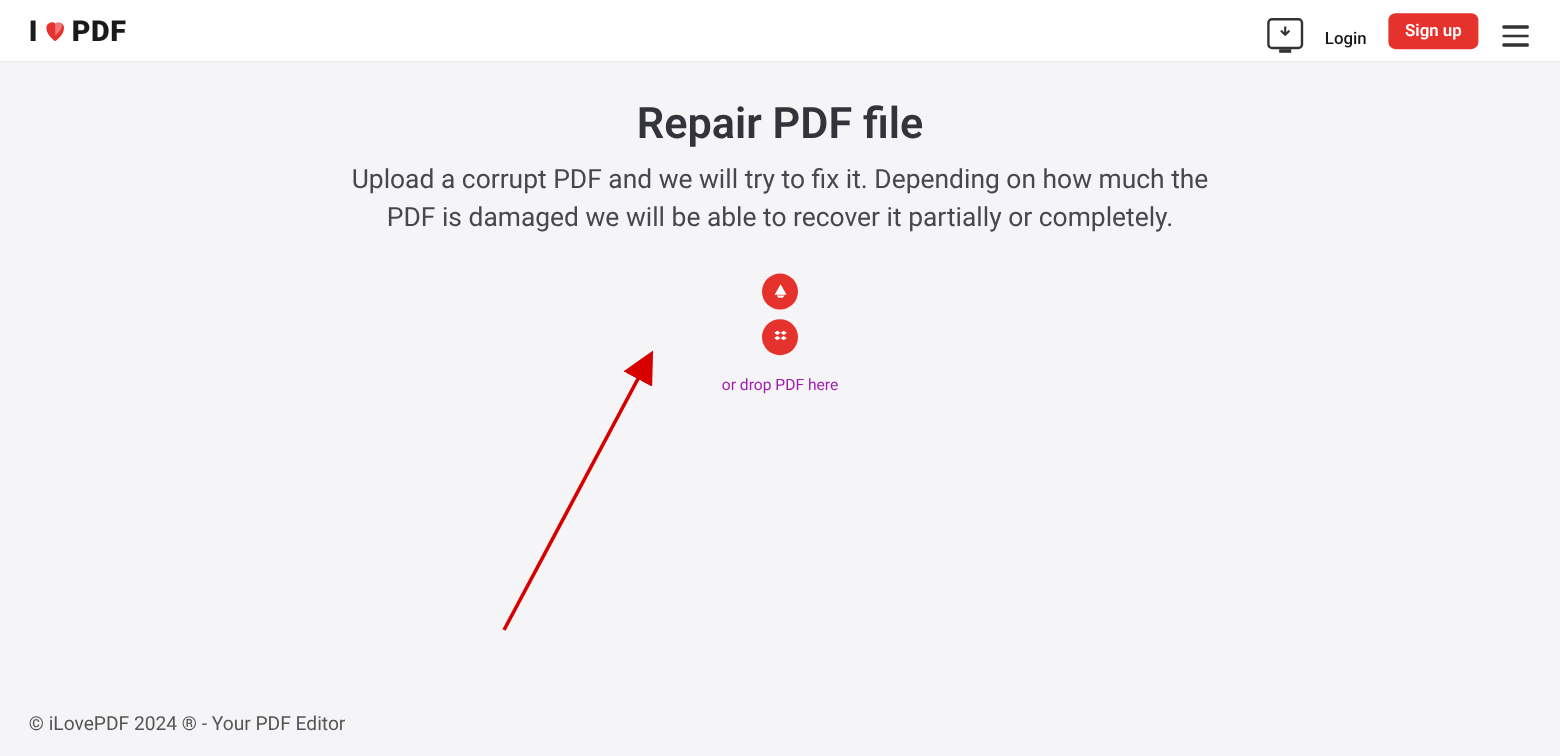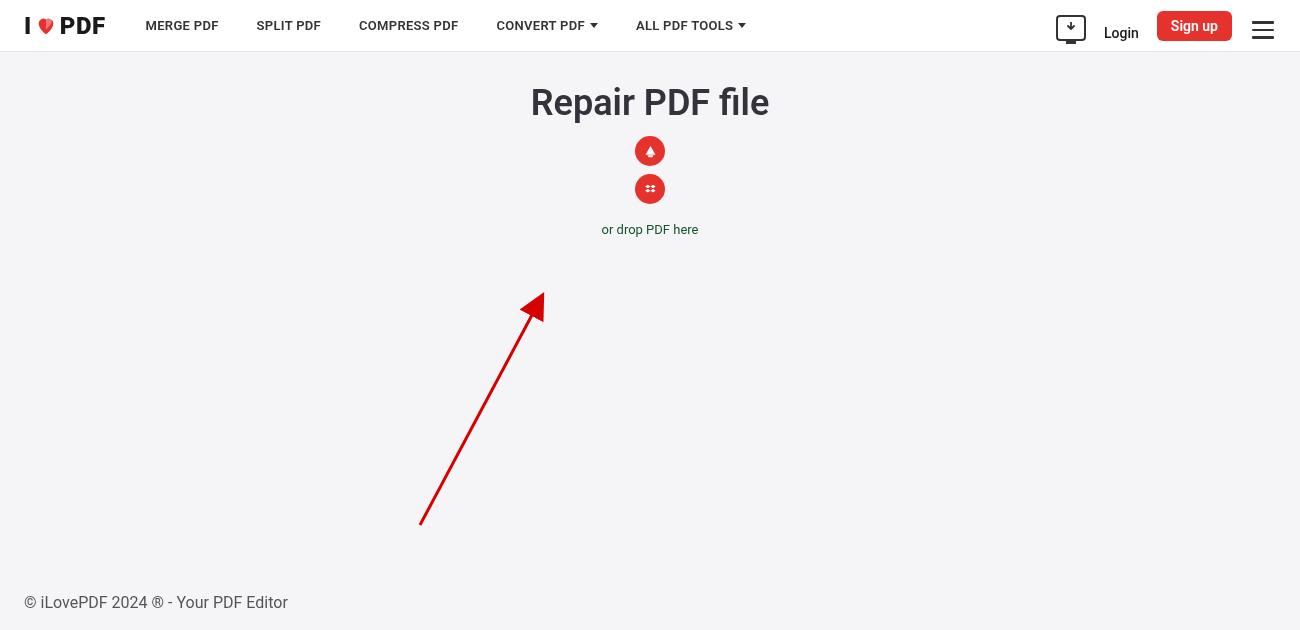--- a/index.html
+++ b/index.html
@@ -143,21 +143,21 @@
     .cloud-btn {
       width: 30px; height: 30px;
       border-radius: 50%;
       background: #e5322d;
       color: #fff;
       display: flex; align-items: center; justify-content: center;
       cursor: pointer;
     }
     .drop-hint {
       font-size: 13px;
-      color: #14532d;
+      color: #a21caf;
       margin-top: 18px;
     }
     .arrow-annotation {
       position: absolute;
       left: 415px;
       top: 290px;
       pointer-events: none;
     }
     .footer {
       position: absolute;
@@ -175,52 +175,40 @@
     <span>I</span>
     <span class="heart">
       <svg width="24" height="22" viewBox="0 0 24 24">
           <path fill="#e5322d" d="M12 21s-8-5.3-8-12a5 5 0 0 1 8-4 5 5 0 0 1 8 4c0 6.7-8 12-8 12z"></path>
           <path fill="#fff" opacity="0.35" d="M12 5c2-2 5-2 6 1 1 3-2 6-6 10V5z"></path>
         </svg>
     </span>
     <span>PDF</span>
   </div>
 
-  <nav class="nav">
-    <div class="nav-item">MERGE PDF</div>
-    <div class="nav-item">SPLIT PDF</div>
-    <div class="nav-item">COMPRESS PDF</div>
-    <div class="nav-item">
-      <span>CONVERT PDF</span>
-      <span class="caret"></span>
-    </div>
-    <div class="nav-item">
-      <span>ALL PDF TOOLS</span>
-      <span class="caret"></span>
-    </div>
-  </nav>
 
   <div class="right-actions">
     <div class="download-desktop">
       <svg width="12" height="12" viewBox="0 0 12 12">
           <path d="M6 0v7M3 4l3 3 3-3" stroke="#333" stroke-width="1.8" fill="none" stroke-linecap="round" stroke-linejoin="round"></path>
         </svg>
     </div>
     <div class="login">Login</div>
     <div class="signup">Sign up</div>
     <div class="hamburger">
       <span></span>
         <span></span>
         <span></span>
     </div>
   </div>
 </header>
 
 <main class="main">
   <h1 class="title">Repair PDF file</h1>
+  <p class="subtitle">Upload a corrupt PDF and we will try to fix it. Depending on how much the PDF is damaged we will be able to recover it partially or completely.</p>
 
   <div class="upload-area">
     <div class="cloud-buttons">
       <div class="cloud-btn">
         <svg width="15" height="15" viewBox="0 0 24 24">
             <path fill="#fff" d="M12 3l8 14H4l8-14zm-5 15h10l-2 3H9l-2-3z"></path>
           </svg>
       </div>
       <div class="cloud-btn">
         <svg width="15" height="15" viewBox="0 0 24 24">

